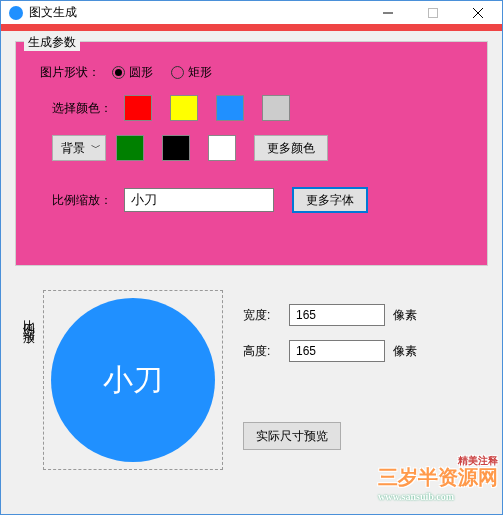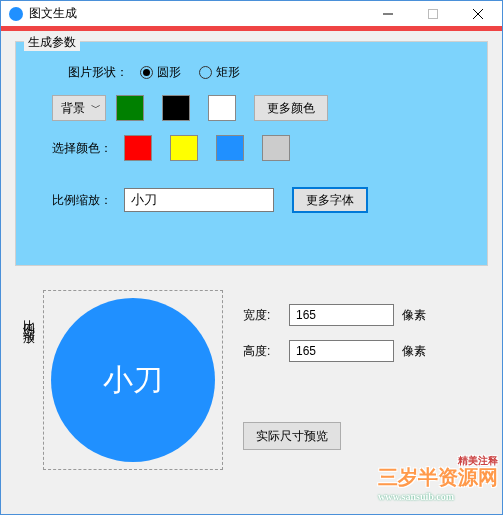--- a/index.html
+++ b/index.html
@@ -17,21 +17,21 @@
     background: #f0f0f0;
     position: relative;
     overflow: hidden;
   }
   .titlebar {
     height: 30px;
     background: #fff;
     display: flex;
     align-items: center;
     padding: 0 2px 0 8px;
-    border-bottom: 5px solid #ef4444;
+    border-bottom: 7px solid #ef4444;
   }
   .titlebar .app-icon {
     width: 14px; height: 14px;
     border-radius: 50%;
     background: #2090ff;
     margin-right: 6px;
   }
   .titlebar .title { flex: 0 0 auto; }
   .titlebar .spacer { flex: 1; }
   .titlebar .winbtn {
@@ -41,21 +41,21 @@
   }
   .titlebar .winbtn.max { color: #bbb; }
   .titlebar .winbtn svg { width: 10px; height: 10px; }
   .client {
     padding: 10px 14px 0 14px;
   }
   .groupbox {
     border: 1px solid #d0d0d0;
     padding: 22px 16px 16px 16px;
     position: relative;
-    background: #7dd3fc;
+    background: #ec4899;
     height: 225px;
   }
   .group-title {
     position: absolute;
     top: -8px; left: 8px;
     background: #f0f0f0;
     padding: 0 4px;
     font-size: 12px;
   }
   .row {
@@ -155,21 +155,21 @@
   }
   .dims {
     margin-left: 20px;
     padding-top: 14px;
   }
   .dim-row {
     display: flex; align-items: center; margin-bottom: 14px;
   }
   .dim-row .dlabel { width: 46px; }
   .dim-input {
-    width: 105px; height: 22px;
+    width: 96px; height: 22px;
     border: 1px solid #7a7a7a;
     background: #fff;
     padding: 0 6px;
     display: flex; align-items: center;
     margin-right: 8px;
   }
   .actual-btn {
     margin-top: 46px;
     border: 1px solid #adadad;
     background: #e1e1e1;
@@ -220,57 +220,57 @@
           <line x1="10" y1="0" x2="0" y2="10" stroke="#000" stroke-width="1"></line>
         </svg>
     </div>
   </div>
 
   <div class="client">
 
     <div class="groupbox">
       <div class="group-title">生成参数</div>
 
-      <div class="row" style="margin-left:36px;">
+      <div class="row" style="margin-left:8px;">
         <div class="label">图片形状：</div>
         <div class="radio-item">
           <span class="dot checked"></span>
           <span>圆形</span>
         </div>
         <div class="radio-item">
           <span class="dot"></span>
           <span>矩形</span>
-        </div>
-      </div>
-
-      <div class="row" style="margin-left:20px;">
-        <div class="bg-select">
-          <span>背景</span>
-          <span class="chev">﹀</span>
-        </div>
-        <div class="swatches">
-          <div class="swatch" style="background:#008000"></div>
-          <div class="swatch" style="background:#000000"></div>
-          <div class="swatch" style="background:#ffffff"></div>
-        </div>
-        <div class="btn" style="margin-left:18px;">
-          <span>更多颜色</span>
         </div>
       </div>
 
       <div class="row" style="margin-left:20px;">
         <div class="label">选择颜色：</div>
         <div class="swatches">
           <div class="swatch" style="background:#ff0000"></div>
           <div class="swatch" style="background:#ffff00"></div>
           <div class="swatch" style="background:#2090ff"></div>
           <div class="swatch" style="background:#cccccc"></div>
         </div>
       </div>
 
+      <div class="row" style="margin-left:20px;">
+        <div class="bg-select">
+          <span>背景</span>
+          <span class="chev">﹀</span>
+        </div>
+        <div class="swatches">
+          <div class="swatch" style="background:#008000"></div>
+          <div class="swatch" style="background:#000000"></div>
+          <div class="swatch" style="background:#ffffff"></div>
+        </div>
+        <div class="btn" style="margin-left:18px;">
+          <span>更多颜色</span>
+        </div>
+      </div>
+
       <div class="row" style="margin-left:20px; margin-top:26px;">
         <div class="label">比例缩放：</div>
         <div class="text-input">
           <span>小刀</span>
         </div>
         <div class="more-font">
           <span>更多字体</span>
         </div>
       </div>
     </div>

